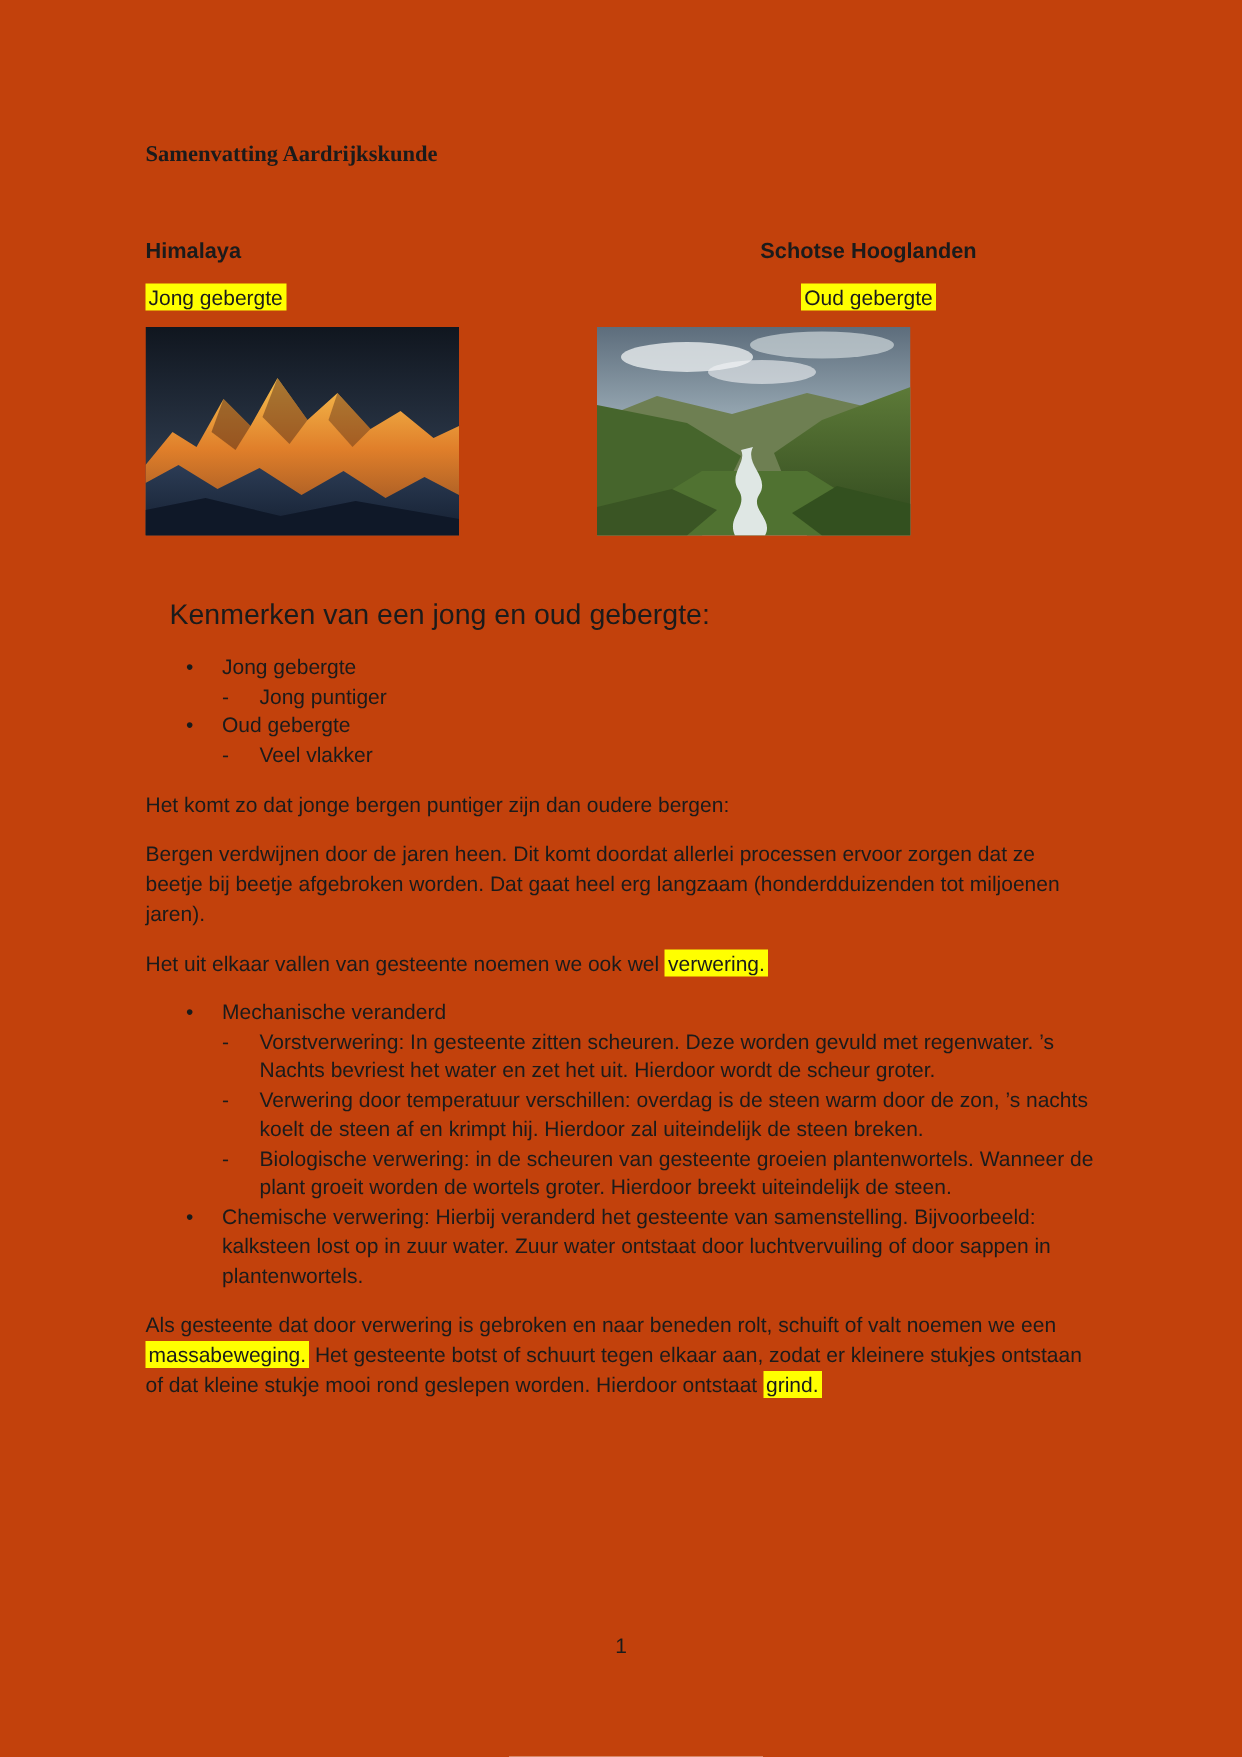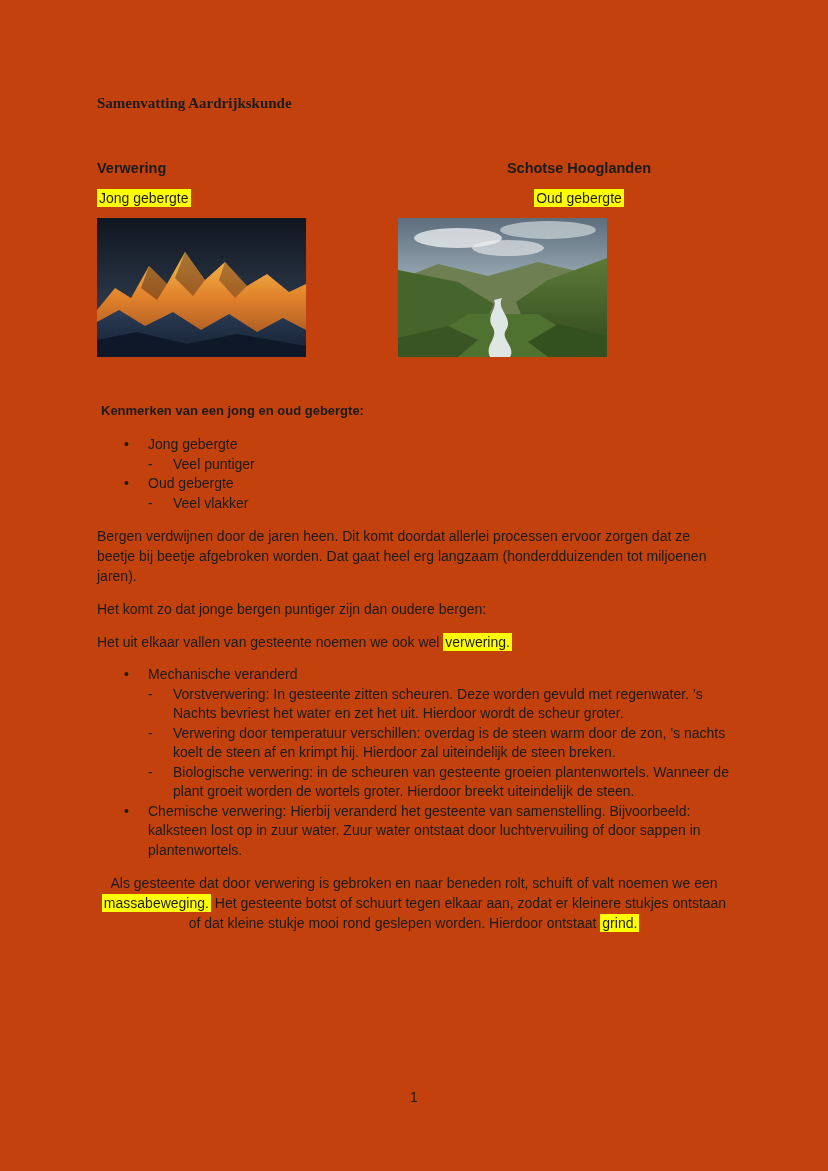--- a/index.html
+++ b/index.html
@@ -56,59 +56,59 @@
     color: inherit;
     font-weight: normal;
     padding: 1px 2px;
   }
   .photo {
     display: block;
     width: 209px;
     height: 139px;
   }
   .section-heading {
-    font-size: 13px;
-    font-weight: bold;
-    margin: 0 0 14px 4px;
+    font-size: 19px;
+    font-weight: normal;
+    margin: 0 0 14px 16px;
     line-height: 20px;
   }
   .li {
     display: flex;
     align-items: flex-start;
     line-height: 19.5px;
   }
   .li .marker {
     flex: 0 0 auto;
     display: inline-block;
   }
   .level1 { margin-left: 27px; }
   .level1 .marker { width: 24px; }
   .level2 { margin-left: 51px; }
   .level2 .marker { width: 25px; }
   .li .li-text { flex: 1; }
   .list-block { margin-bottom: 13px; }
-  .gap-before-massa { margin-top: 42px; text-align: center; }
+  .gap-before-massa { margin-top: 42px; }
   .footer {
     margin-top: auto;
     text-align: center;
     padding: 20px 0 64px 0;
     font-size: 14px;
   }
 </style>
 </head>
 <body>
 
 <div class="page">
 
   <h1 class="doc-title">Samenvatting Aardrijkskunde</h1>
 
 
   <div class="columns">
     <div class="col-left">
-      <h2 class="col-heading">Verwering</h2>
+      <h2 class="col-heading">Himalaya</h2>
       <p class="tag-line"><mark class="hl">Jong gebergte</mark></p>
       <svg class="photo" viewBox="0 0 209 139" xmlns="http://www.w3.org/2000/svg" preserveAspectRatio="none">
         <defs>
           <linearGradient id="hsky" x1="0" y1="0" x2="0" y2="1">
             <stop offset="0" stop-color="#10161f"></stop>
             <stop offset="0.6" stop-color="#2a3647"></stop>
             <stop offset="1" stop-color="#3d4c61"></stop>
           </linearGradient>
           <linearGradient id="hsun" x1="0" y1="0" x2="0" y2="1">
             <stop offset="0" stop-color="#f6bf4e"></stop>
@@ -161,35 +161,35 @@
 
   <h2 class="section-heading">Kenmerken van een jong en oud gebergte:</h2>
 
   <div class="list-block">
     <div class="li level1">
       <span class="marker">•</span>
       <div class="li-text">Jong gebergte</div>
     </div>
     <div class="li level2">
       <span class="marker">-</span>
-      <div class="li-text">Veel puntiger</div>
+      <div class="li-text">Jong puntiger</div>
     </div>
     <div class="li level1">
       <span class="marker">•</span>
       <div class="li-text">Oud gebergte</div>
     </div>
     <div class="li level2">
       <span class="marker">-</span>
       <div class="li-text">Veel vlakker</div>
     </div>
   </div>
 
+  <p class="para">Het komt zo dat jonge bergen puntiger zijn dan oudere bergen:</p>
+
   <p class="para">Bergen verdwijnen door de jaren heen. Dit komt doordat allerlei processen ervoor zorgen dat ze beetje bij beetje afgebroken worden. Dat gaat heel erg langzaam (honderdduizenden tot miljoenen jaren).</p>
-
-  <p class="para">Het komt zo dat jonge bergen puntiger zijn dan oudere bergen:</p>
 
   <p class="para"><span>Het uit elkaar vallen van gesteente noemen we ook wel </span><mark class="hl-bold">verwering.</mark></p>
 
 
   <div class="list-block">
     <div class="li level1">
       <span class="marker">•</span>
       <div class="li-text">Mechanische veranderd</div>
     </div>
     <div class="li level2">

